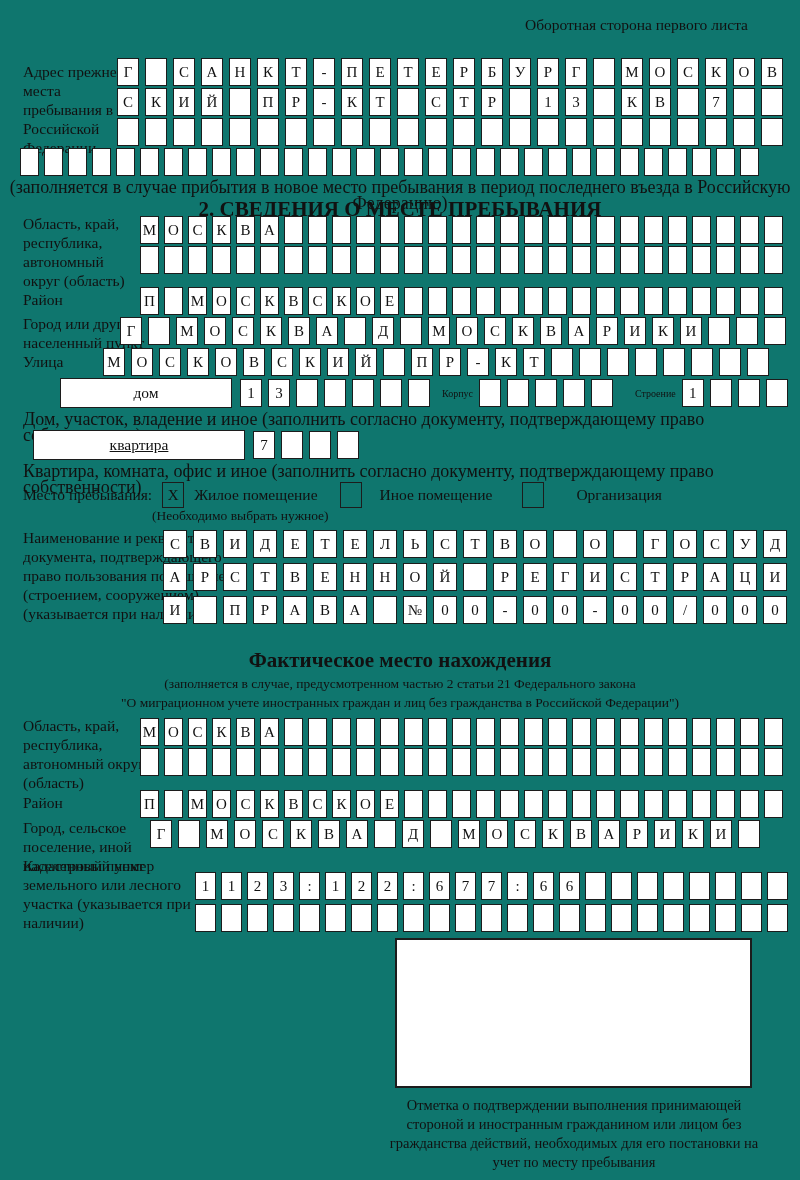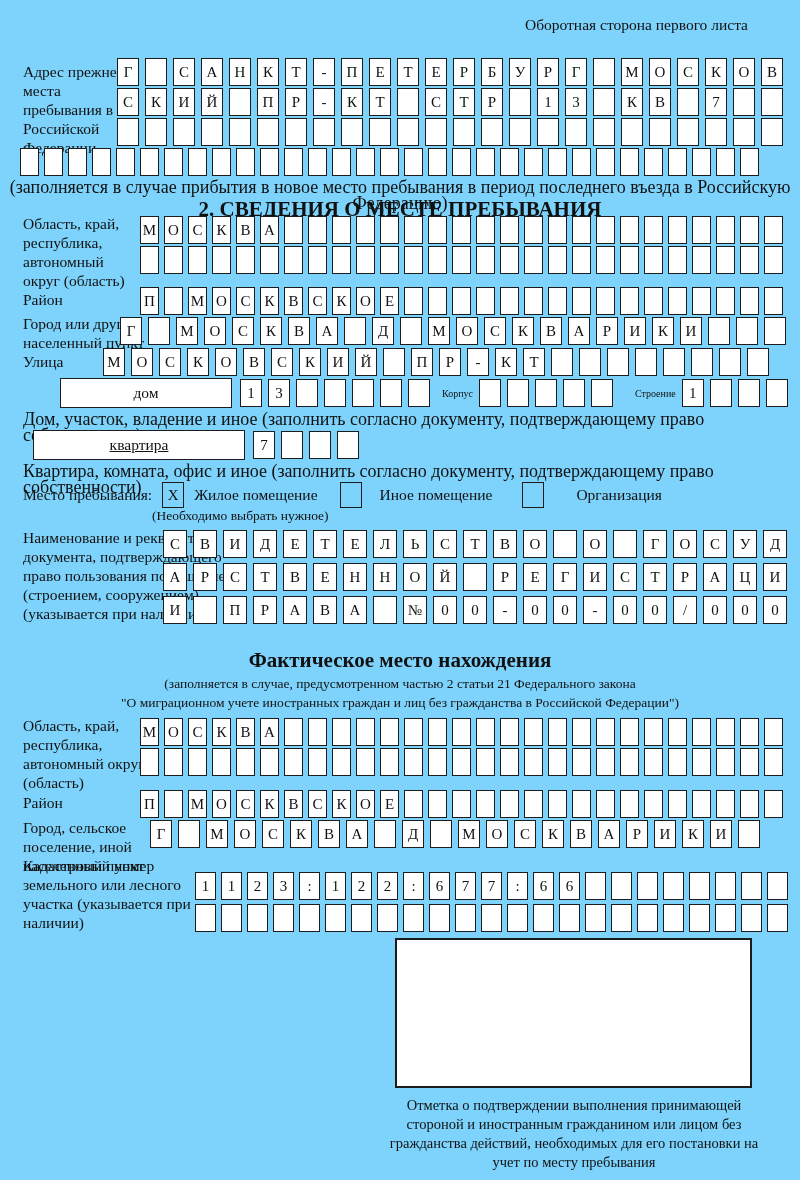--- a/index.html
+++ b/index.html
@@ -1,18 +1,18 @@
 <!DOCTYPE html>
 <html><head>
 <meta charset="utf-8">
 <style>
   * { margin:0; padding:0; box-sizing:border-box; }
   html,body { background:#fff; }
   body { font-family:"Liberation Serif","DejaVu Serif",serif; color:#111; }
-  .page { position:relative; width:800px; height:1180px; background:#7dd3fc; overflow:hidden; }
+  .page { position:relative; width:800px; height:1180px; background:#0f766e; overflow:hidden; }
 
   .abs { position:absolute; }
 
   .side-note { top:16px; right:52px; font-size:15.5px; }
 
   .label { font-size:15.5px; line-height:19px; }
 
   .boxrow { display:flex; }
   .box {
     width:22px; height:28px; border:1.6px solid #1c1c1c; background:#fff;

